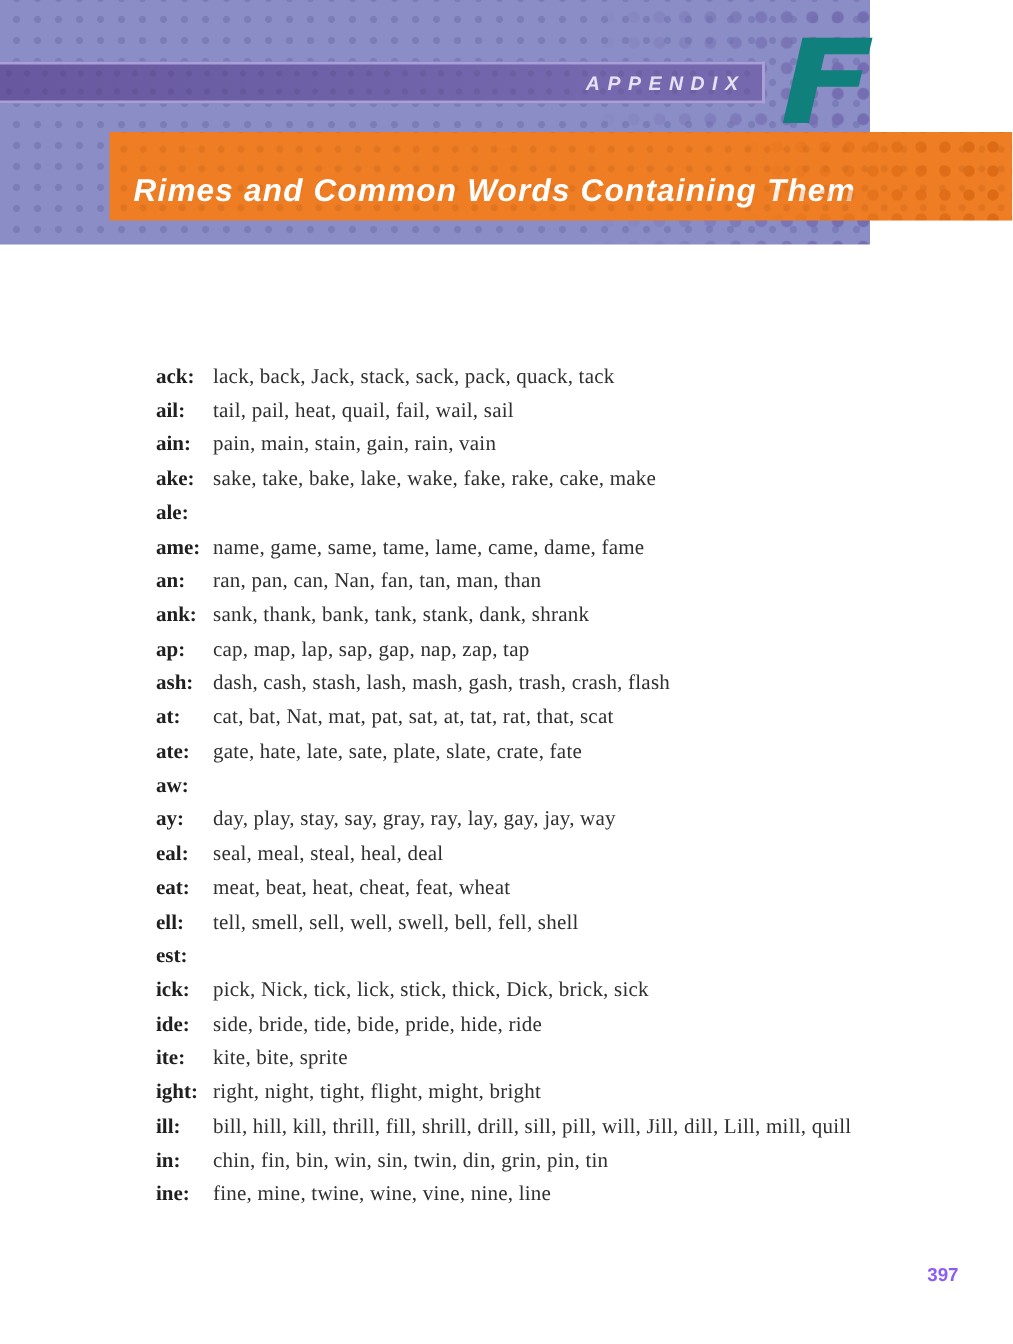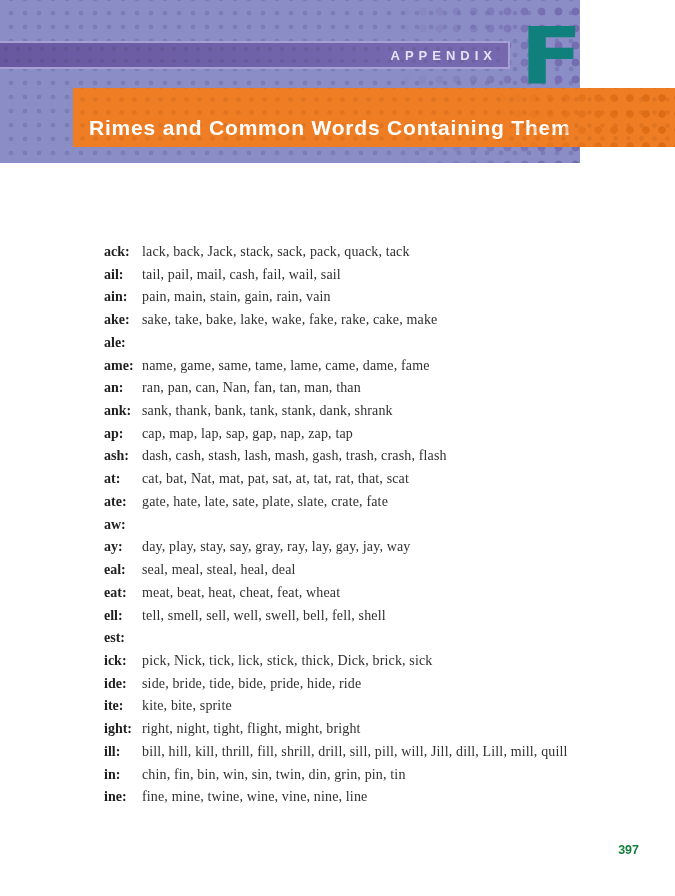--- a/index.html
+++ b/index.html
@@ -22,20 +22,21 @@
     overflow:hidden;
     font-family:"Liberation Serif",serif;
   }
   
   .header-band{
     position:absolute;left:0;top:0;width:580px;height:163px;
     background-color:var(--band-purple);
     background-image:radial-gradient(circle,var(--band-dot) 2.1px,transparent 2.7px);
     background-size:14px 14px;
     background-position:4px 6px;
+    font-style:italic;
   }
   .header-band::after{ 
     content:"";position:absolute;inset:0;pointer-events:none;
     background-image:radial-gradient(circle,rgba(116,108,176,.95) 3.6px,transparent 4.3px);
     background-size:17px 17px;background-position:6px 3px;
     -webkit-mask-image:linear-gradient(to right,transparent 68%,#000 97%);
     mask-image:linear-gradient(to right,transparent 68%,#000 97%);
   }
   
   .appendix-bar{
@@ -103,21 +104,21 @@
   }
   .rime-label{
     display:inline-block;width:38px;flex:0 0 38px;
     font-weight:bold;color:#1f1f1f;
   }
   .rime-words{letter-spacing:.15px;}
   
   .page-number{
     position:absolute;right:36px;top:843px;
     font-family:"Liberation Sans",sans-serif;
-    font-weight:bold;font-size:12.5px;color:#15803d;
+    font-weight:bold;font-size:12.5px;color:#8b5cf6;
   }
 </style>
 </head>
 <body>
 
 <div class="page">
 
   <div class="header-band">
     <div class="appendix-bar">
       <span class="appendix-label">APPENDIX</span>
@@ -129,21 +130,21 @@
   </div>
 
   <main class="rime-list" id="rime-list">
     <div class="rime-row">
       <span class="rime-label">ack:</span>
       <span class="rime-words">lack, back, Jack, stack, sack, pack, quack, tack</span>
     </div>
 
     <div class="rime-row">
       <span class="rime-label">ail:</span>
-      <span class="rime-words">tail, pail, mail, cash, fail, wail, sail</span>
+      <span class="rime-words">tail, pail, heat, quail, fail, wail, sail</span>
     </div>
 
     <div class="rime-row">
       <span class="rime-label">ain:</span>
       <span class="rime-words">pain, main, stain, gain, rain, vain</span>
     </div>
 
     <div class="rime-row">
       <span class="rime-label">ake:</span>
       <span class="rime-words">sake, take, bake, lake, wake, fake, rake, cake, make</span>

